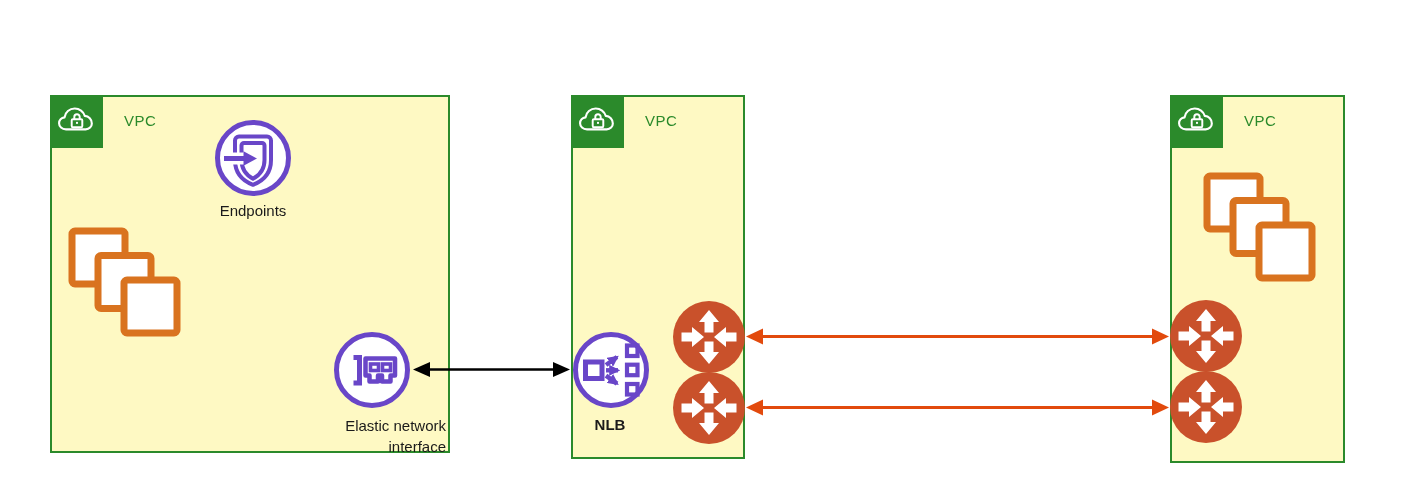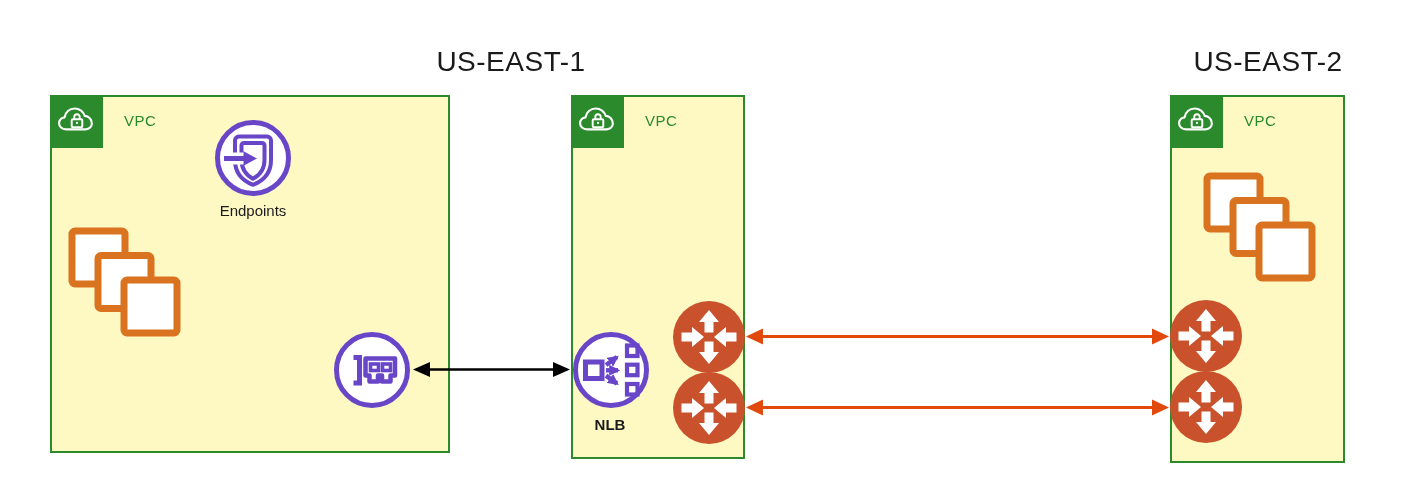--- a/index.html
+++ b/index.html
@@ -51,22 +51,20 @@
   .blkline{stroke:var(--arrow-black);}
   .blkfill{fill:var(--arrow-black);}
   .orgline{stroke:var(--arrow-orange);}
   .orgfill{fill:var(--arrow-orange);}
 </style>
 </head>
 <body>
 
 <div class="canvas">
 
-  <div class="region-title" style="left:511px;top:46px;">US-EAST-1</div>
-  <div class="region-title" style="left:1268px;top:46px;">US-EAST-2</div>
 
   <div class="vpc-box" style="left:50px;top:95px;width:400px;height:358px;">
     <div class="vpc-corner">
       <svg width="46" height="44" viewBox="0 0 54 54">
         <path class="wstroke" stroke-width="2.6" stroke-linejoin="round" d="M13.5,36 C8.5,36 5,32.5 5,28.5 C5,24.8 7.8,21.8 11.7,21.3 C12.5,15 17.8,10.5 24.2,10.5 C30,10.5 35,14.3 36.5,19.5 C41.4,19.8 45.2,23.8 45.2,28.7 C45.2,32.7 42,36 37.7,36 Z"></path>
         <rect class="gfill" x="19.5" y="22.5" width="15" height="11.5"></rect>
         <rect class="wstroke" stroke-width="2.4" x="20.5" y="23.5" width="13" height="10" rx="1.5"></rect>
         <path class="wstroke" stroke-width="2.4" d="M23.7,23.5 V20.8 a3.3,3.3 0 0 1 6.6,0 V23.5"></path>
         <circle class="wfill" cx="27" cy="28.2" r="1.4"></circle>
       </svg>
@@ -122,20 +120,21 @@
 
   <div class="node" style="left:333px;top:331px;">
     <svg width="78" height="78" viewBox="0 0 78 78">
       <circle class="pstroke-w" stroke-width="5" cx="39" cy="39" r="35.5"></circle>
       <polyline class="pstroke" stroke-width="5" points="20.5,26.5 26.5,26.5 26.5,52 20.5,52"></polyline>
       <path class="pstroke" stroke-width="4.5" stroke-linejoin="round" d="M32.5,27.5 H62 V44.5 H57.5 V50.5 H49 V44.5 H45 V50.5 H36.5 V44.5 H32.5 Z"></path>
       <rect class="pstroke" stroke-width="3.6" x="37.5" y="33" width="8" height="6.5"></rect>
       <rect class="pstroke" stroke-width="3.6" x="49.5" y="33" width="8" height="6.5"></rect>
     </svg>
   </div>
+  <div class="node-label wrap" style="left:371px;top:415px;">Elastic network interface</div>
 
   <div class="node" style="left:572px;top:331px;">
     <svg width="78" height="78" viewBox="0 0 78 78">
       <defs>
         <marker id="mna" viewBox="0 0 10 10" refX="8" refY="5" markerWidth="11" markerHeight="11" markerUnits="userSpaceOnUse" orient="auto">
           <path d="M0,0 L10,5 L0,10 Z" style="fill:var(--icon-purple)"></path>
         </marker>
       </defs>
       <circle class="pstroke-w" stroke-width="5" cx="39" cy="39" r="35.5"></circle>
       <rect class="pstroke" stroke-width="5" x="13.5" y="31" width="16.5" height="16.5"></rect>

